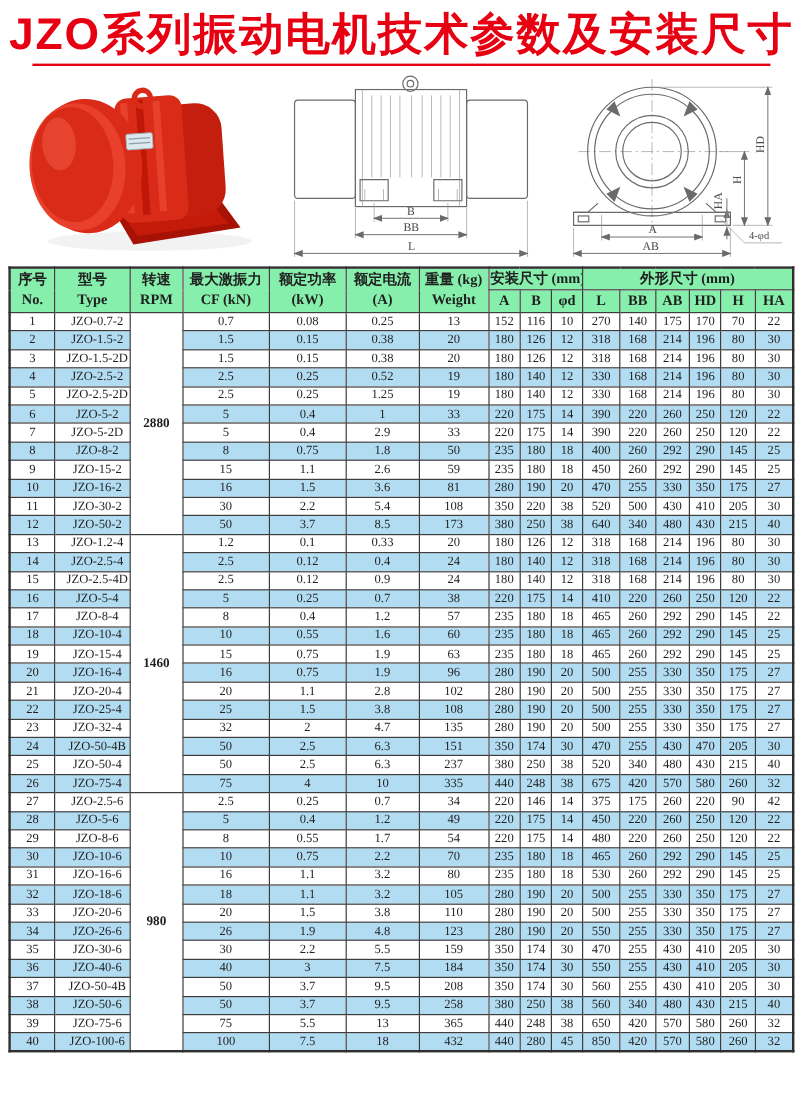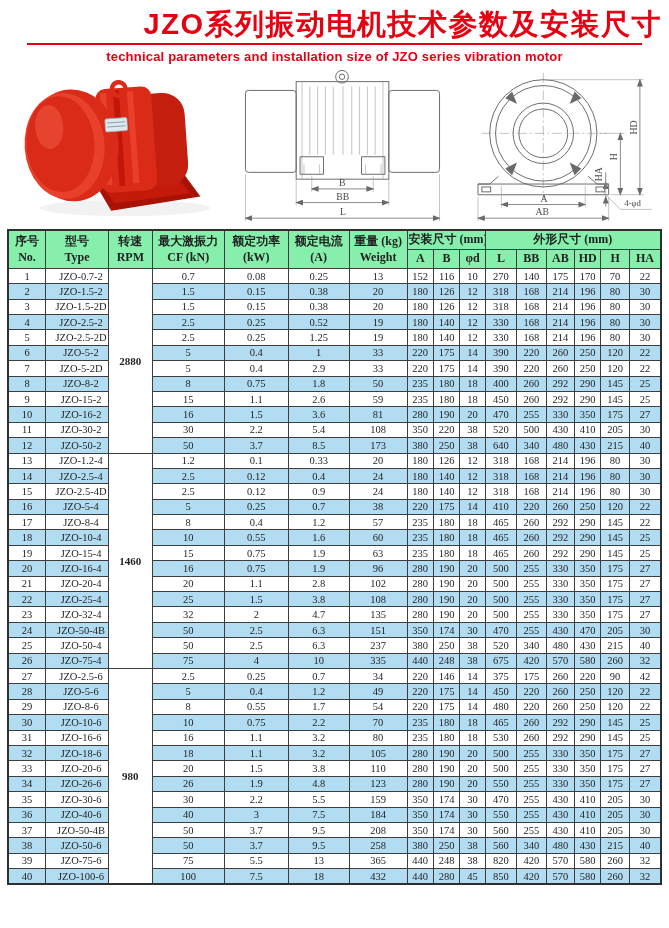--- a/index.html
+++ b/index.html
@@ -7,22 +7,22 @@
   body {
     width: 669px; height: 928px;
     font-family: "Liberation Sans", "DejaVu Sans", sans-serif;
     position: relative; overflow: hidden;
     color: #2e2e2e;
   }
   .page { padding: 8px 7px 0 7px; }
 
   
   .title {
-    color: #e60012; text-align: right;
-    font-size: 29px; font-weight: bold; letter-spacing: 1.5px;
+    color: #e60012; text-align: center;
+    font-size: 37px; font-weight: bold; letter-spacing: 1.5px;
     line-height: 1.15; white-space: nowrap;
   }
   .title-rule { height: 2px; background: #e60012; margin: 2px 20px 4px 20px; }
   .subtitle {
     color: #e60012; text-align: center;
     font-size: 13px; font-weight: bold; letter-spacing: 0.2px;
   }
 
   
   .figures { display: flex; align-items: center; height: 160px; margin: 2px 0 3px 0; }
@@ -58,21 +58,20 @@
   .spec td.rpm-cell { background: #ffffff !important; font-size: 11px; font-weight: bold; }
 </style>
 </head>
 <body>
 
 <div class="page">
 
   <header>
     <h1 class="title">JZO系列振动电机技术参数及安装尺寸</h1>
     <div class="title-rule"></div>
-    <p class="subtitle">technical parameters and installation size of JZO series vibration motor</p>
   </header>
 
   <div class="figures">
 
     <svg class="fig fig-photo" viewBox="0 0 228 152">
       <ellipse cx="118" cy="138" rx="85" ry="8" fill="#f2f2f2"></ellipse>
       <g transform="rotate(-4 114 80)">
 
         <polygon points="88,116 176,110 190,132 100,140" fill="#a81205"></polygon>
         <polygon points="96,120 170,114 180,128 104,133" fill="#c41a0a"></polygon>
@@ -916,21 +915,21 @@
         <tr>
           <td>39</td>
           <td class="type-cell">JZO-75-6</td>
           <td>75</td>
           <td>5.5</td>
           <td>13</td>
           <td>365</td>
           <td>440</td>
           <td>248</td>
           <td>38</td>
-          <td>820</td>
+          <td>650</td>
           <td>420</td>
           <td>570</td>
           <td>580</td>
           <td>260</td>
           <td>32</td>
         </tr>
         <tr class="alt">
           <td>40</td>
           <td class="type-cell">JZO-100-6</td>
           <td>100</td>

